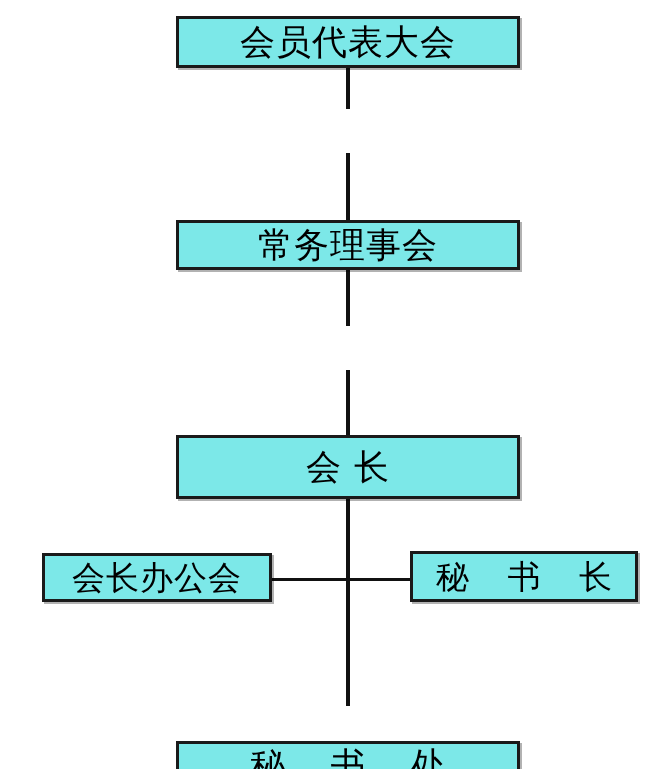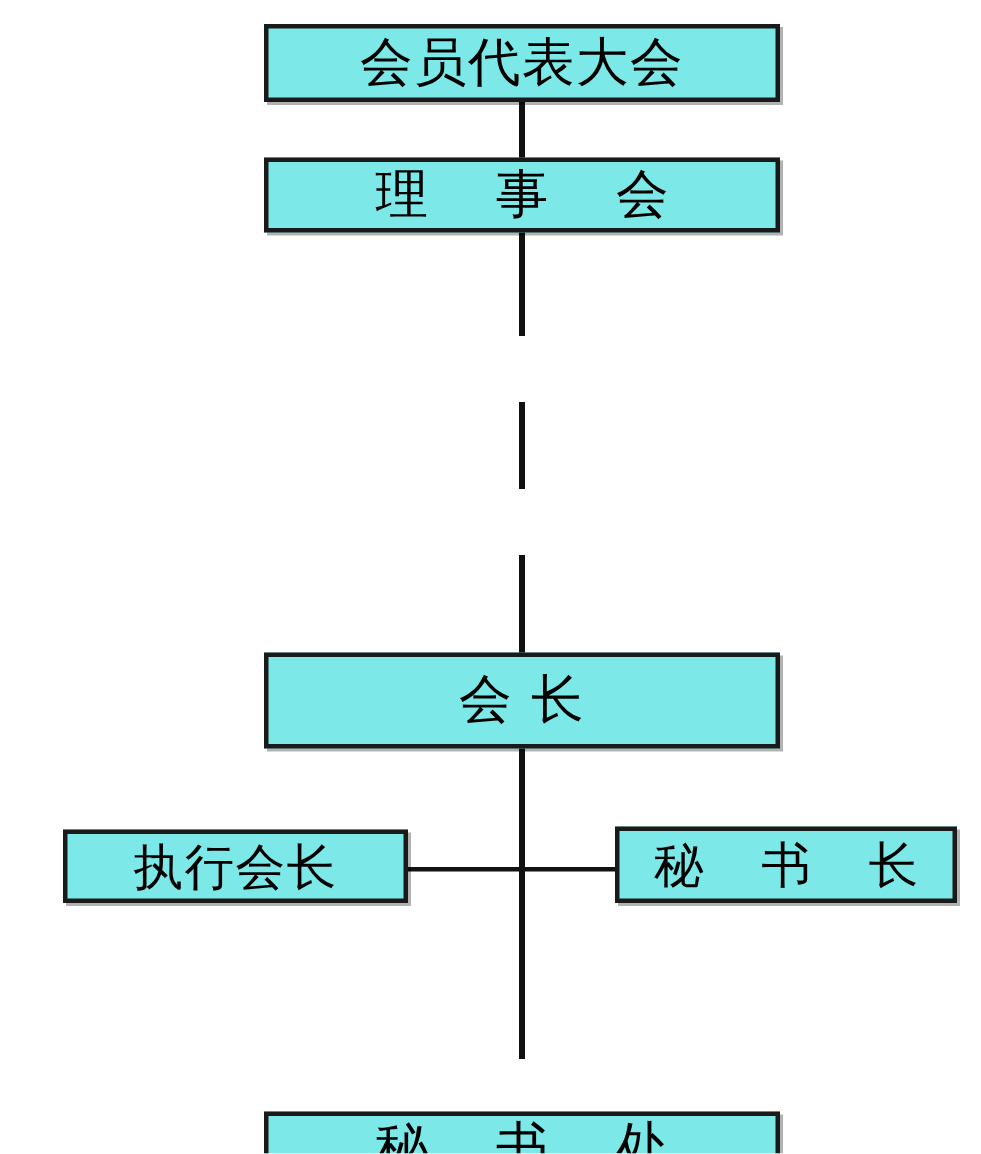--- a/index.html
+++ b/index.html
@@ -81,32 +81,32 @@
   <div class="connector-v" style="left:346px; top:370px; height:69px;"></div>
 
   <div class="connector-v" style="left:346px; top:486px; height:220px;"></div>
 
   <div class="connector-h" style="left:270px; top:578px; width:144px;"></div>
 
   <div class="node-box" style="left:176px; top:16px;  width:344px; height:52px;">
     <span class="node-label lbl-lg sp-none">会员代表大会</span>
   </div>
 
-  <div class="node-box" style="left:176px; top:105px; width:344px; height:50px;">
-    <span class="node-label lbl-lg sp-wide">理 事 会</span>
+
+  <div class="node-box" style="left:176px; top:220px; width:344px; height:50px;">
+    <span class="node-label lbl-lg sp-none">常务理事会</span>
   </div>
-
 
 
   <div class="node-box" style="left:176px; top:435px; width:344px; height:64px;">
     <span class="node-label lbl-lg sp-none">会    长</span>
   </div>
 
   <div class="node-box" style="left:42px;  top:553px; width:230px; height:49px;">
-    <span class="node-label lbl-md sp-none">执行会长</span>
+    <span class="node-label lbl-md sp-none">会长办公会</span>
   </div>
 
   <div class="node-box" style="left:410px; top:551px; width:228px; height:51px;">
     <span class="node-label lbl-md sp-med">秘 书 长</span>
   </div>
 
   <div class="node-box" style="left:176px; top:702px; width:344px; height:48px;margin-top:39px;">
     <span class="node-label lbl-lg sp-wide">秘 书 处</span>
   </div>
 

